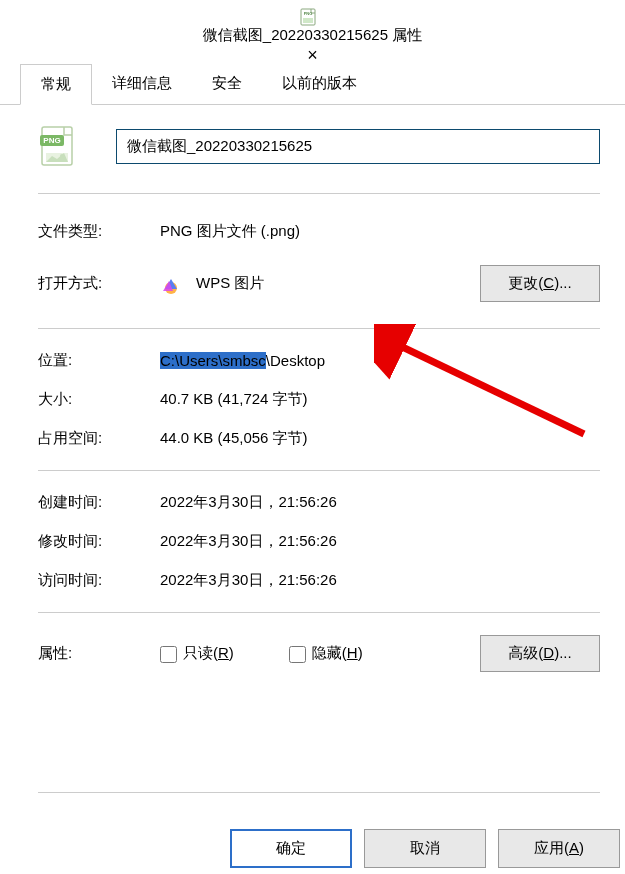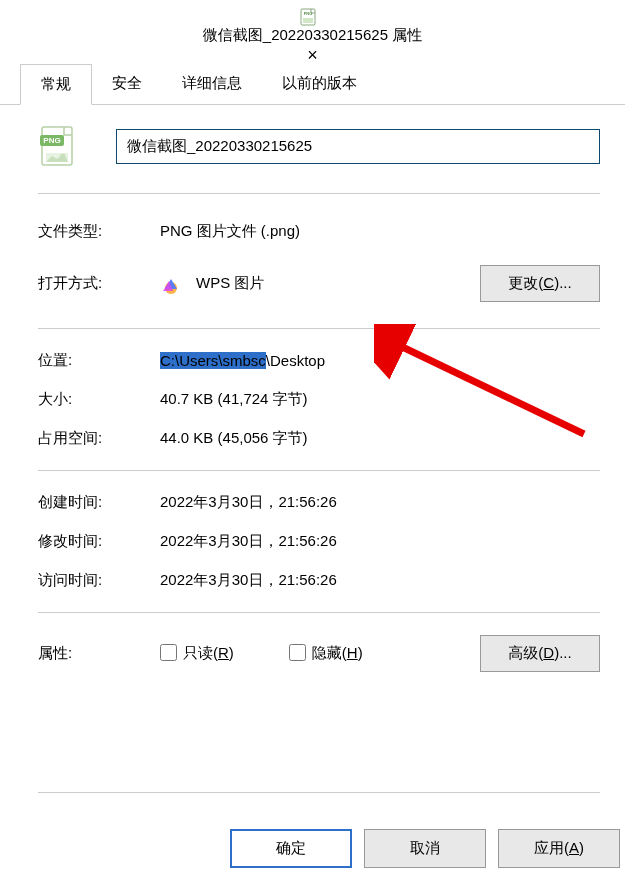--- a/index.html
+++ b/index.html
@@ -121,21 +121,21 @@
       font-family: inherit;
       margin-left: auto;
     }
     .path-highlighted {
       background: #2d6fc9;
       color: #000000;
       padding: 0;
     }
     .checkbox-wrap {
       display: inline-flex;
-      align-items: flex-start;
+      align-items: flex-end;
       margin-right: 55px;
     }
     .checkbox-wrap input {
       margin-right: 6px;
       width: 17px;
       height: 17px;
     }
     .btn-bar {
       display: flex;
       justify-content: flex-end;
@@ -176,22 +176,22 @@
       <rect x="3" y="10" width="10" height="5" fill="#d0e8c8"></rect>
       <text x="8" y="7" font-size="4" fill="#5a8c4f" text-anchor="middle" font-weight="bold">PNG</text>
     </svg>
   </span>
   <span class="title-text">微信截图_20220330215625 属性</span>
   <span class="close-btn">×</span>
 </div>
 
 <div class="tabs">
   <div class="tab active">常规</div>
+  <div class="tab">详细信息</div>
   <div class="tab">安全</div>
-  <div class="tab">详细信息</div>
   <div class="tab">以前的版本</div>
 </div>
 
 <div class="content">
 
   <div class="file-header">
     <div class="file-icon">
       <svg viewBox="0 0 42 42" width="42" height="42">
         <rect x="4" y="2" width="30" height="38" fill="#fff" stroke="#b8d0a8" stroke-width="1.5" rx="2"></rect>
         <path d="M26 2 L26 10 L34 10" fill="none" stroke="#b8d0a8" stroke-width="1.5"></path>

